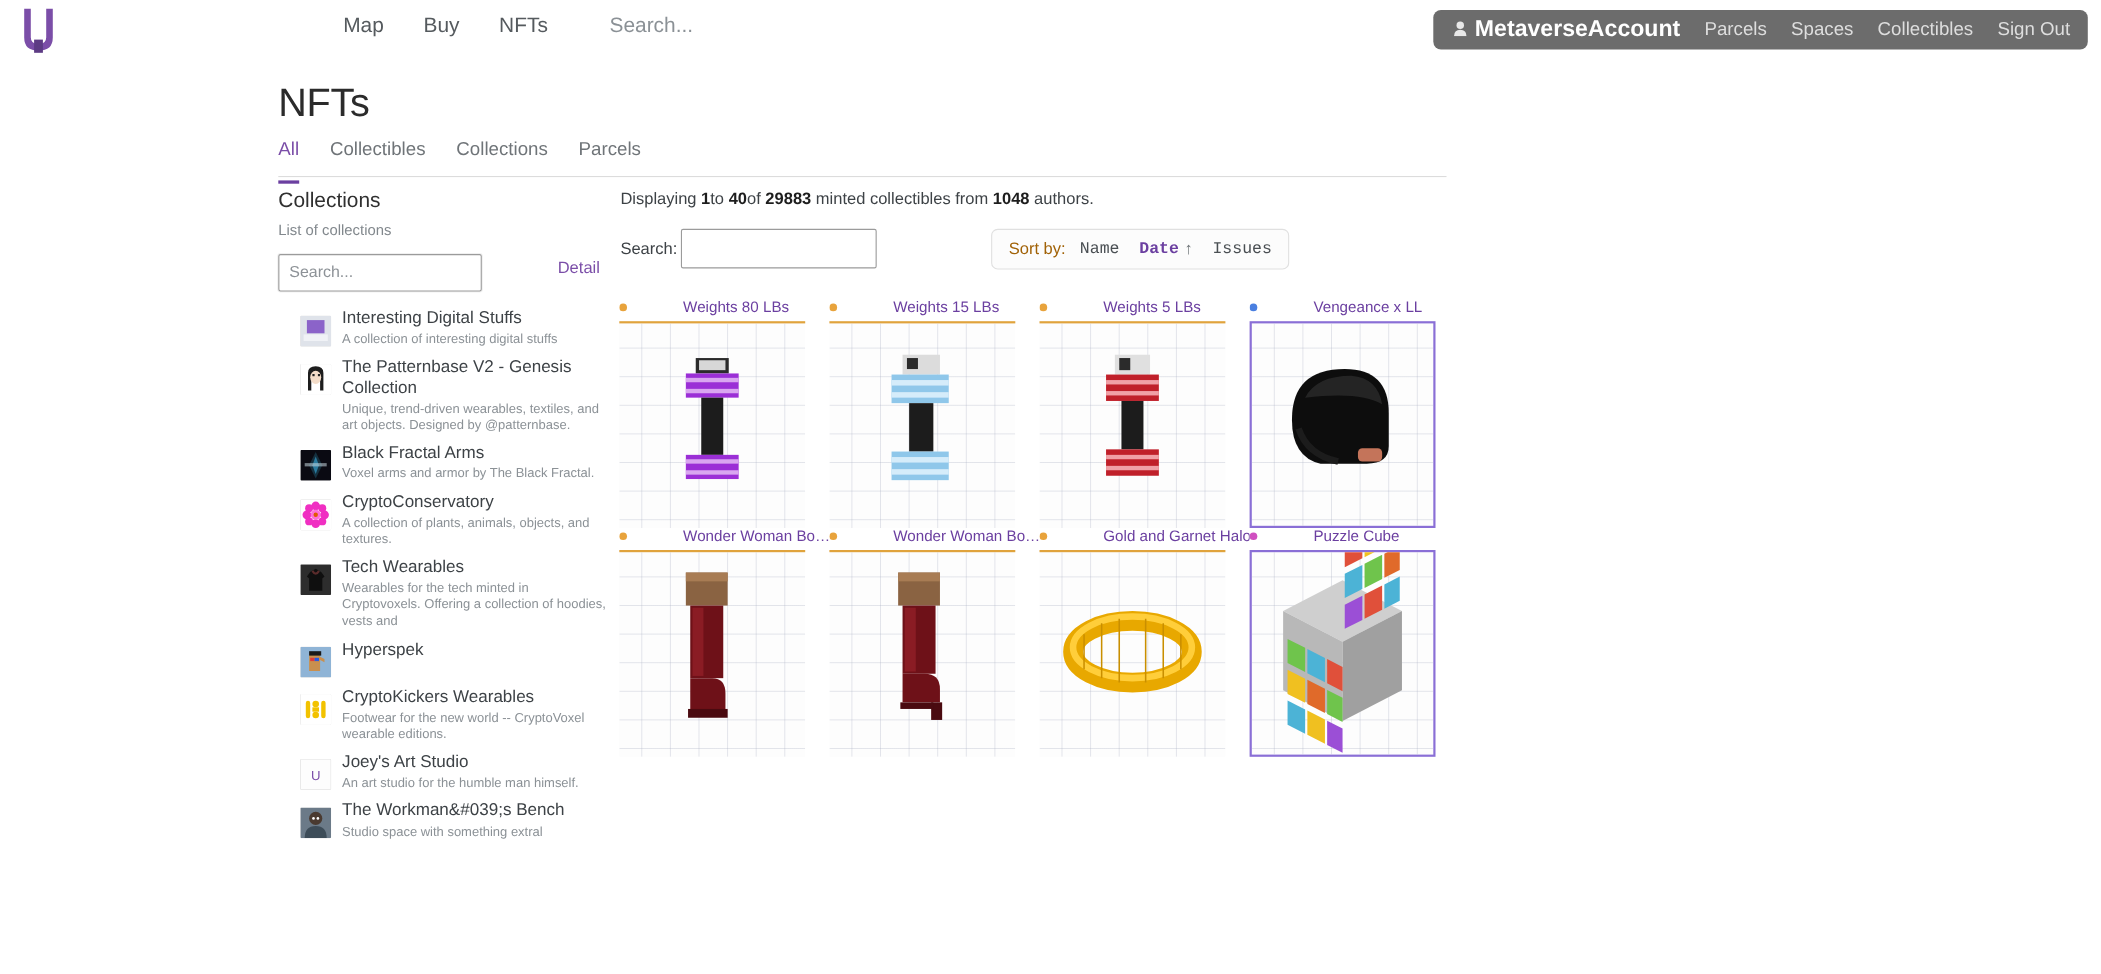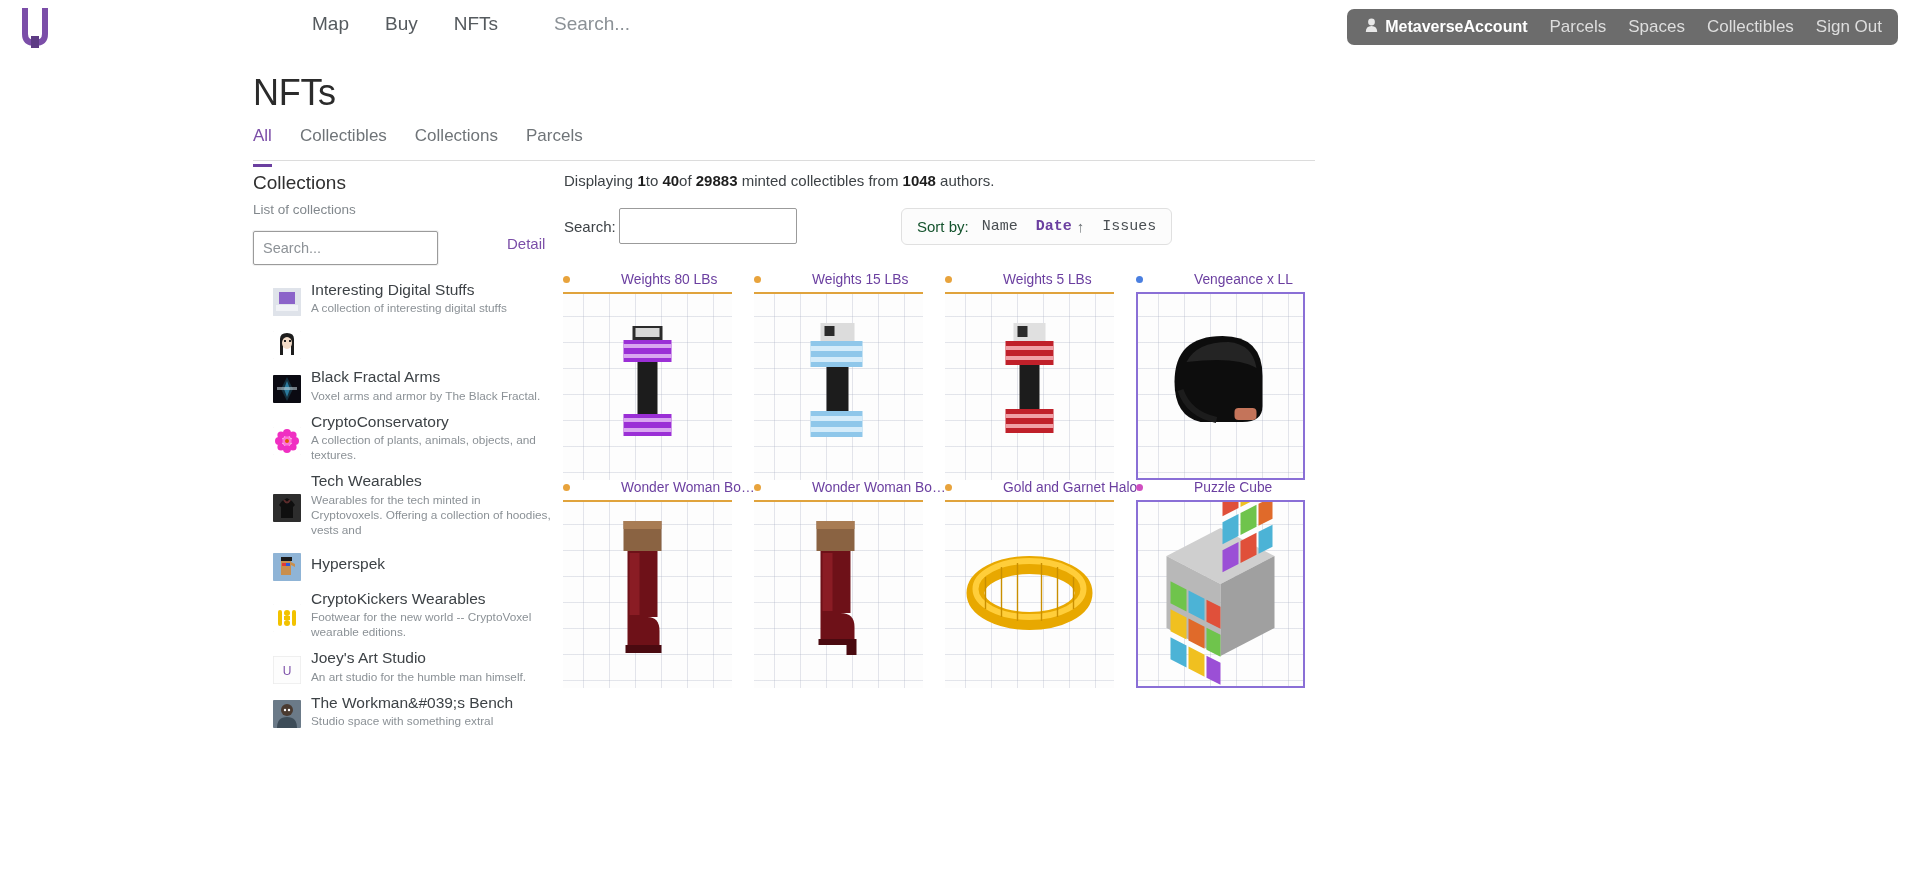--- a/index.html
+++ b/index.html
@@ -50,21 +50,21 @@
     right: 12px; top: 9px;
     height: 36px;
     background: #6c6c6c;
     border-radius: 7px;
     display: flex;
     align-items: center;
     padding: 0 16px 0 18px;
   }
   .account-bar .acct-name {
     color: #ffffff;
-    font-size: 16px;
+    font-size: 21px;
     font-weight: bold;
     margin-right: 22px;
     white-space: nowrap;
   }
   .person-icon {
     display: inline-block;
     margin-right: 7px;
     line-height: 0;
   }
   .account-bar a {
@@ -139,21 +139,21 @@
     box-shadow: 0 0 0 1px rgba(0,0,0,0.06);
     background: #fff;
   }
   .sb-search::placeholder { color: #8d9297; }
 
   .coll-list {
     margin-top: 16px;
   }
   .coll-item {
     display: flex;
-    align-items: center;
+    align-items: flex-start;
     margin-bottom: 9px;
     cursor: pointer;
     padding-left: 20px;
   }
   .coll-thumb {
     width: 28px; height: 28px;
     flex: 0 0 28px;
     margin-right: 10px;
     margin-top: 6px;
     border-radius: 1px;
@@ -221,21 +221,21 @@
     height: 37px;
     border: 1px solid #e0e0e0;
     border-radius: 6px;
     background: #fcfcfc;
     display: flex;
     align-items: center;
     padding: 0 15px;
   }
   .sortbox .sort-label {
     font-size: 15px;
-    color: #14532d;
+    color: #a16207;
     margin-right: 13px;
   }
   .sortbox a {
     font-size: 15px;
     color: #4a4f53;
     text-decoration: none;
     margin-right: 18px;
     white-space: nowrap;
     font-family: Liberation Mono, monospace;
   }
@@ -378,20 +378,24 @@
         </div>
       </div>
       <div class="coll-item">
         <div class="coll-thumb"><svg viewBox="0 0 28 28">
             <rect width="28" height="28" fill="#ffffff"></rect>
             <path d="M7 8 Q7 2 14 2 Q21 2 21 8 L21 24 L18 24 L18 14 L10 14 L10 24 L7 24 Z" fill="#1d1d1d"></path>
             <ellipse cx="14" cy="12" rx="5" ry="6" fill="#f3dcc8"></ellipse>
             <rect x="11" y="9" width="2" height="2" fill="#222"></rect>
             <rect x="16" y="9" width="2" height="2" fill="#222"></rect>
           </svg></div>
+        <div class="coll-text">
+          <div class="coll-name">The Patternbase V2 - Genesis Collection</div>
+          <div class="coll-desc">Unique, trend-driven wearables, textiles, and art objects. Designed by @patternbase.</div>
+        </div>
       </div>
       <div class="coll-item">
         <div class="coll-thumb"><svg viewBox="0 0 28 28">
             <rect width="28" height="28" fill="#0a0a12"></rect>
             <path d="M14 2 L20 14 L14 26 L8 14 Z" fill="#15303f"></path>
             <path d="M14 6 L17 14 L14 22 L11 14 Z" fill="#2a7a9e"></path>
             <rect x="4" y="12" width="20" height="3" fill="#c8d8e0" opacity="0.55"></rect>
           </svg></div>
         <div class="coll-text">
           <div class="coll-name">Black Fractal Arms</div>

